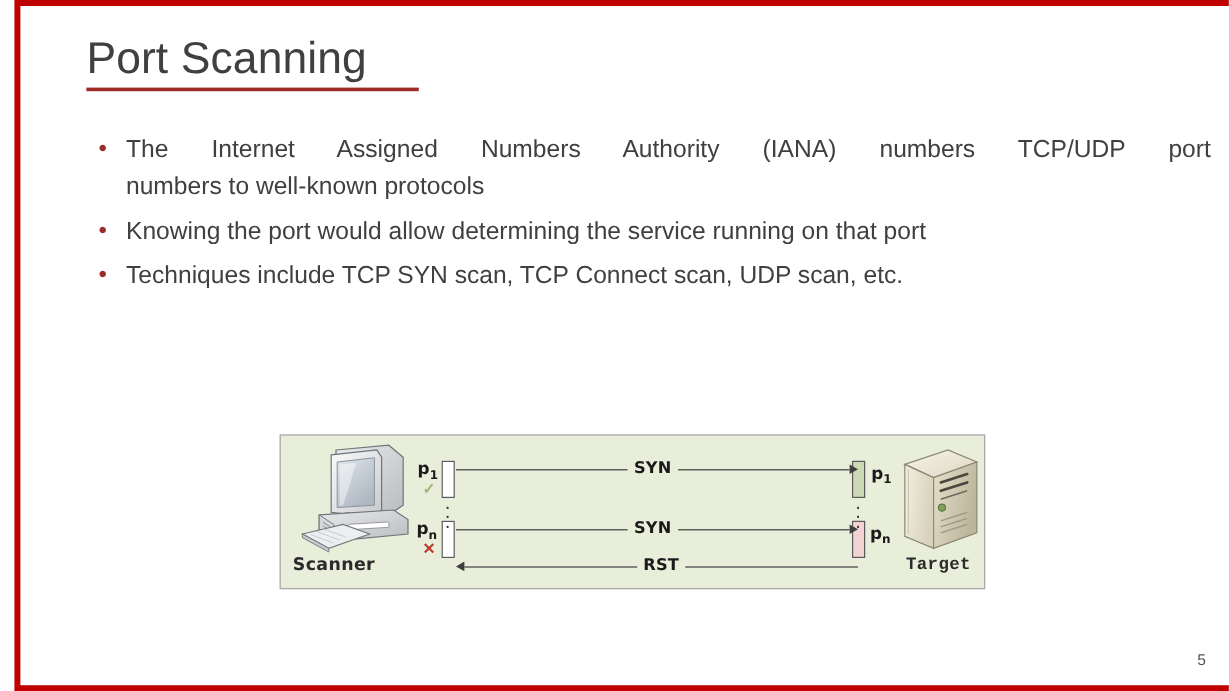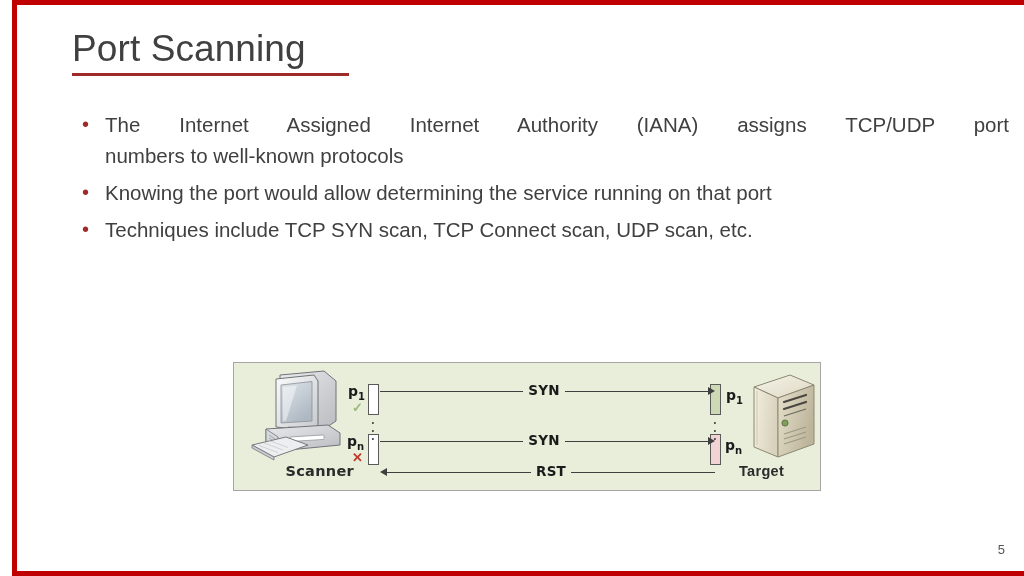--- a/index.html
+++ b/index.html
@@ -107,46 +107,46 @@
     left: 16px;
     top: 6px;
     width: 96px;
     height: 92px;
   }
   #scanner-label {
     position: absolute;
     left: 10px;
     top: 100px;
     width: 110px;
-    text-align: right;
+    text-align: left;
     font-size: 14.5px;
     font-weight: bold;
     color: #2b2b2b;
     font-family: "DejaVu Sans", sans-serif;
     letter-spacing: 0.3px;
   }
 
   
   #target-icon {
     position: absolute;
     left: 510px;
     top: 8px;
     width: 76px;
     height: 90px;
   }
   #target-label {
     position: absolute;
     left: 505px;
     top: 100px;
     width: 86px;
-    text-align: left;
+    text-align: center;
     font-size: 14.5px;
     font-weight: bold;
     color: #2b2b2b;
-    font-family: Liberation Sans, sans-serif;
+    font-family: Liberation Mono, monospace;
     letter-spacing: 0.3px;
   }
 
   
   .port-box {
     position: absolute;
     width: 11px;
     border: 1px solid #5a5a5a;
     box-sizing: border-box;
   }
@@ -265,21 +265,21 @@
   <div id="title-block">
     <h1 id="page-title">Port Scanning</h1>
     <div id="title-underline"></div>
   </div>
 
   <div id="bullets">
 
     <div class="bullet-row">
       <span class="bullet-dot">•</span>
       <span class="bullet-text justified">
-        <span class="line1">The Internet Assigned Internet Authority (IANA) assigns TCP/UDP port</span>
+        <span class="line1">The Internet Assigned Numbers Authority (IANA) numbers TCP/UDP port</span>
         <span class="line2">numbers to well-known protocols</span>
       </span>
     </div>
 
     <div class="bullet-row">
       <span class="bullet-dot">•</span>
       <span class="bullet-text">Knowing the port would allow determining the service running on that port</span>
     </div>
 
     <div class="bullet-row">

